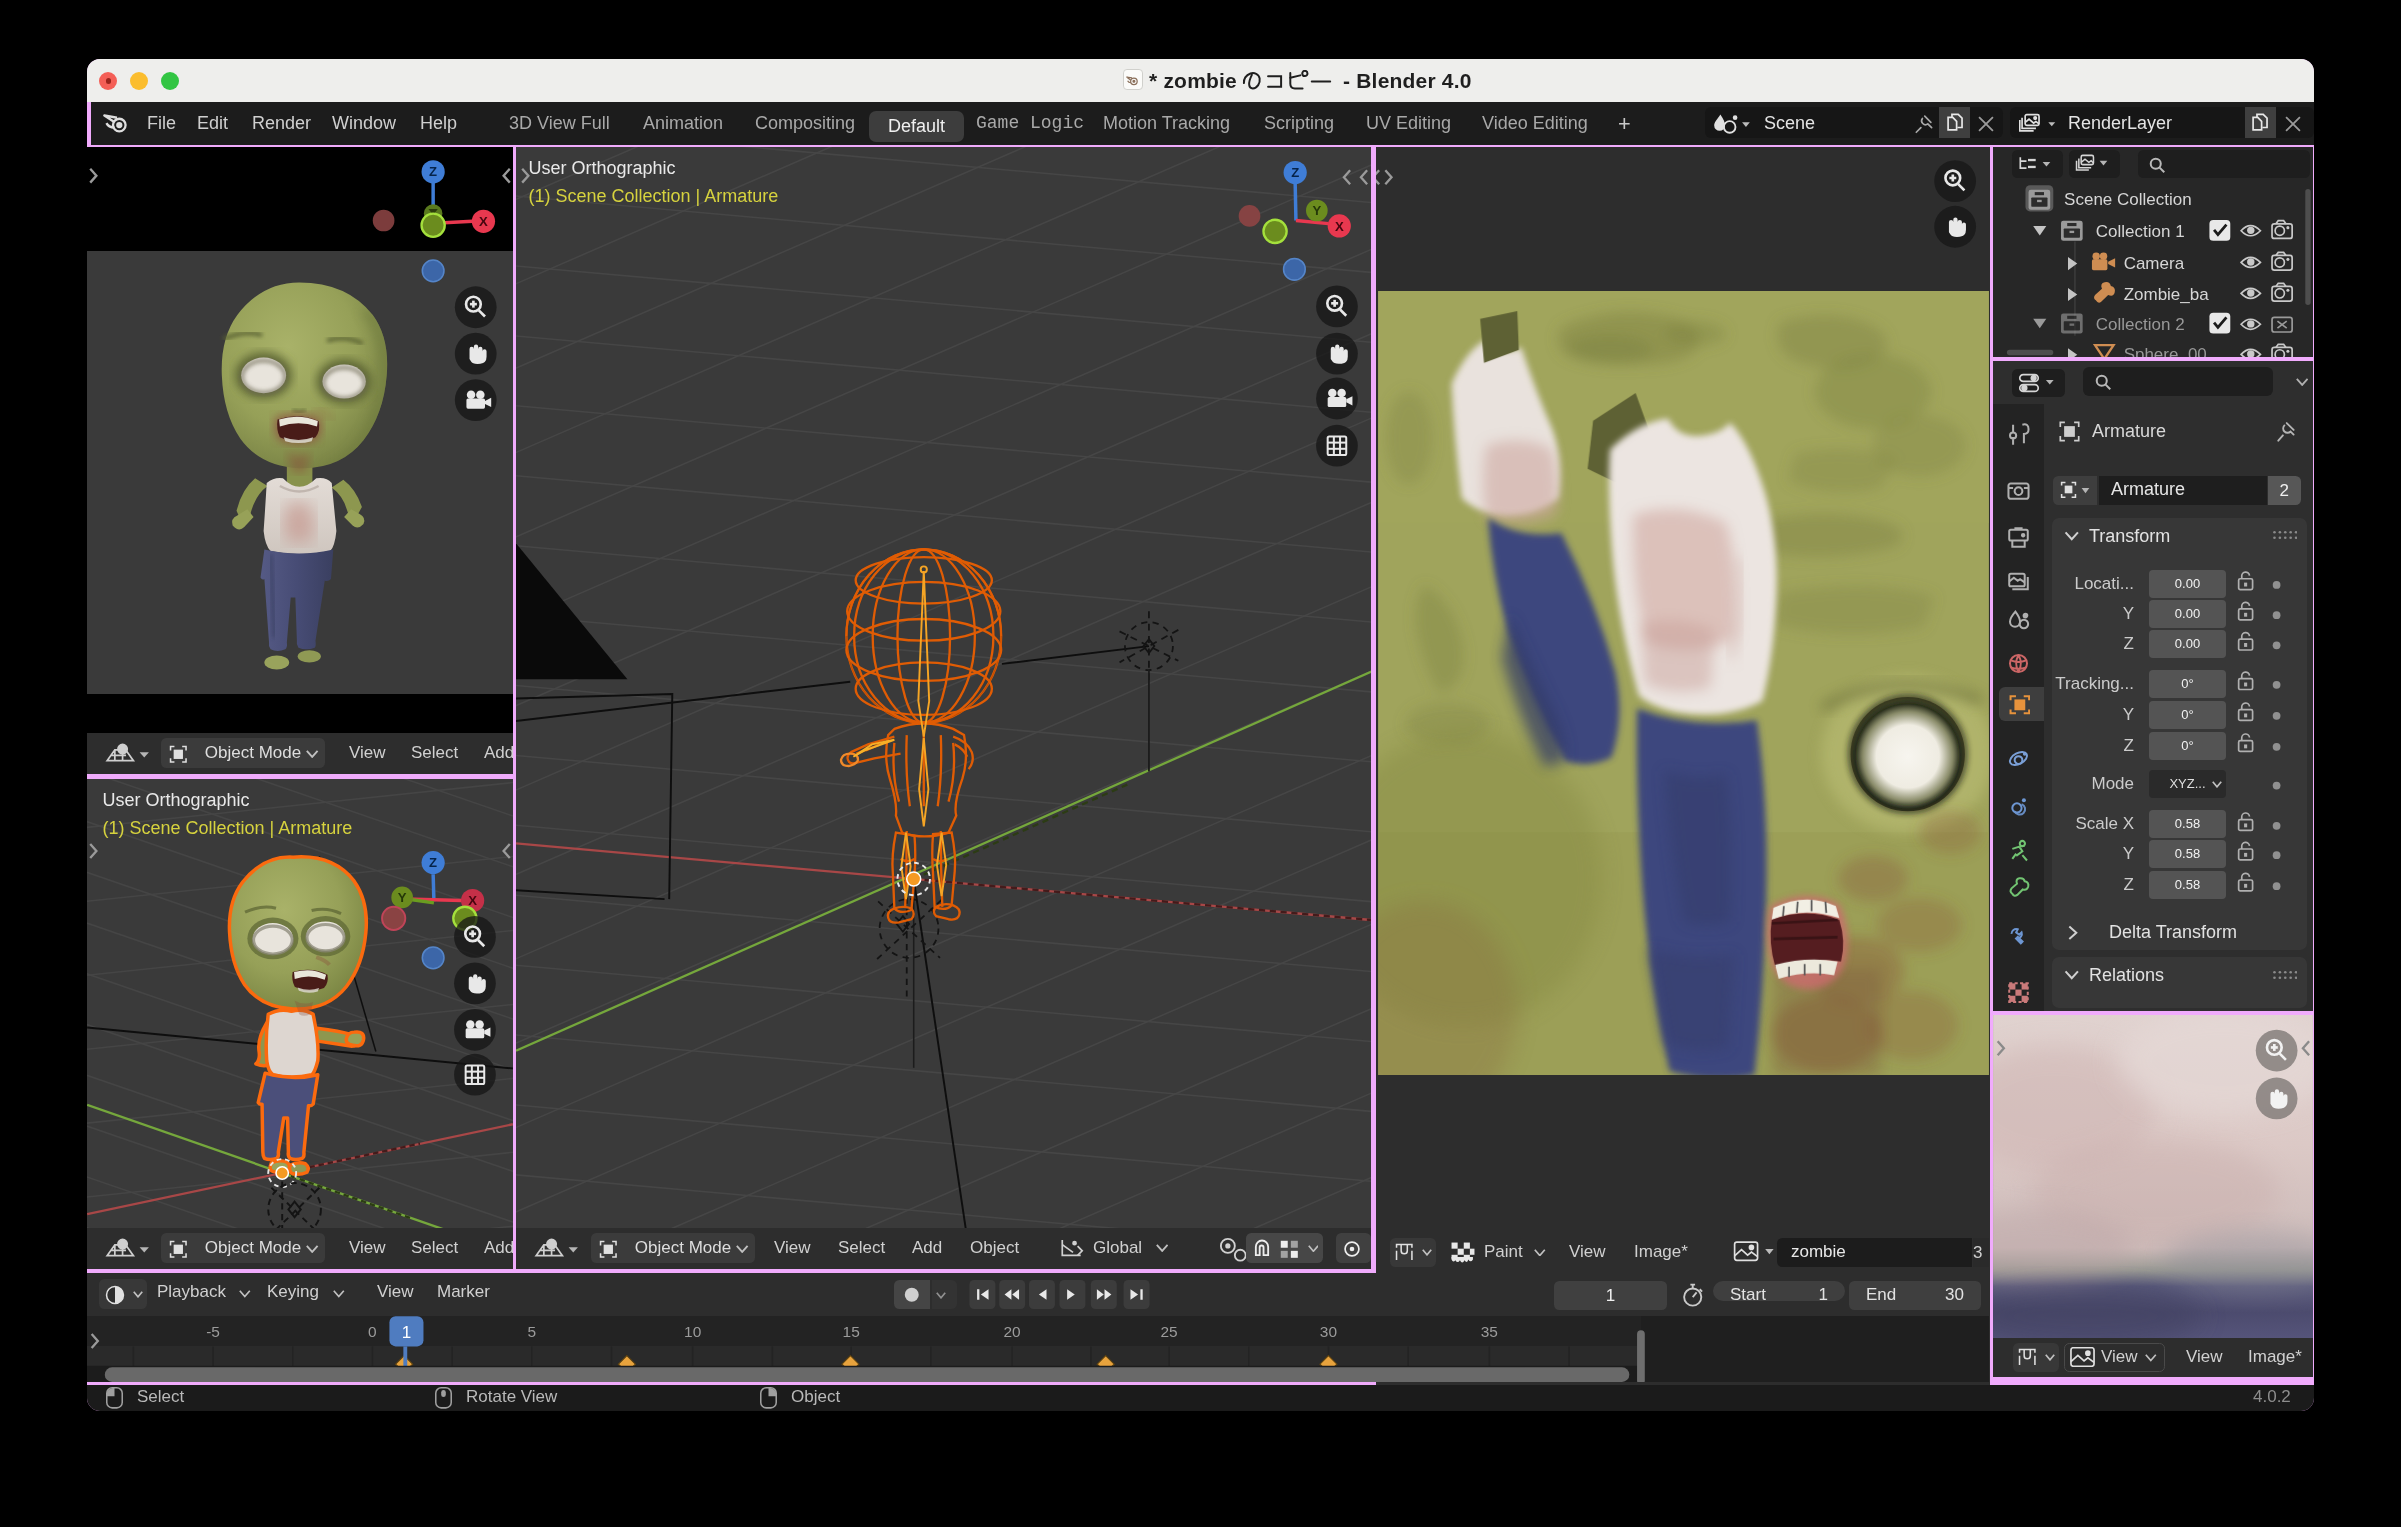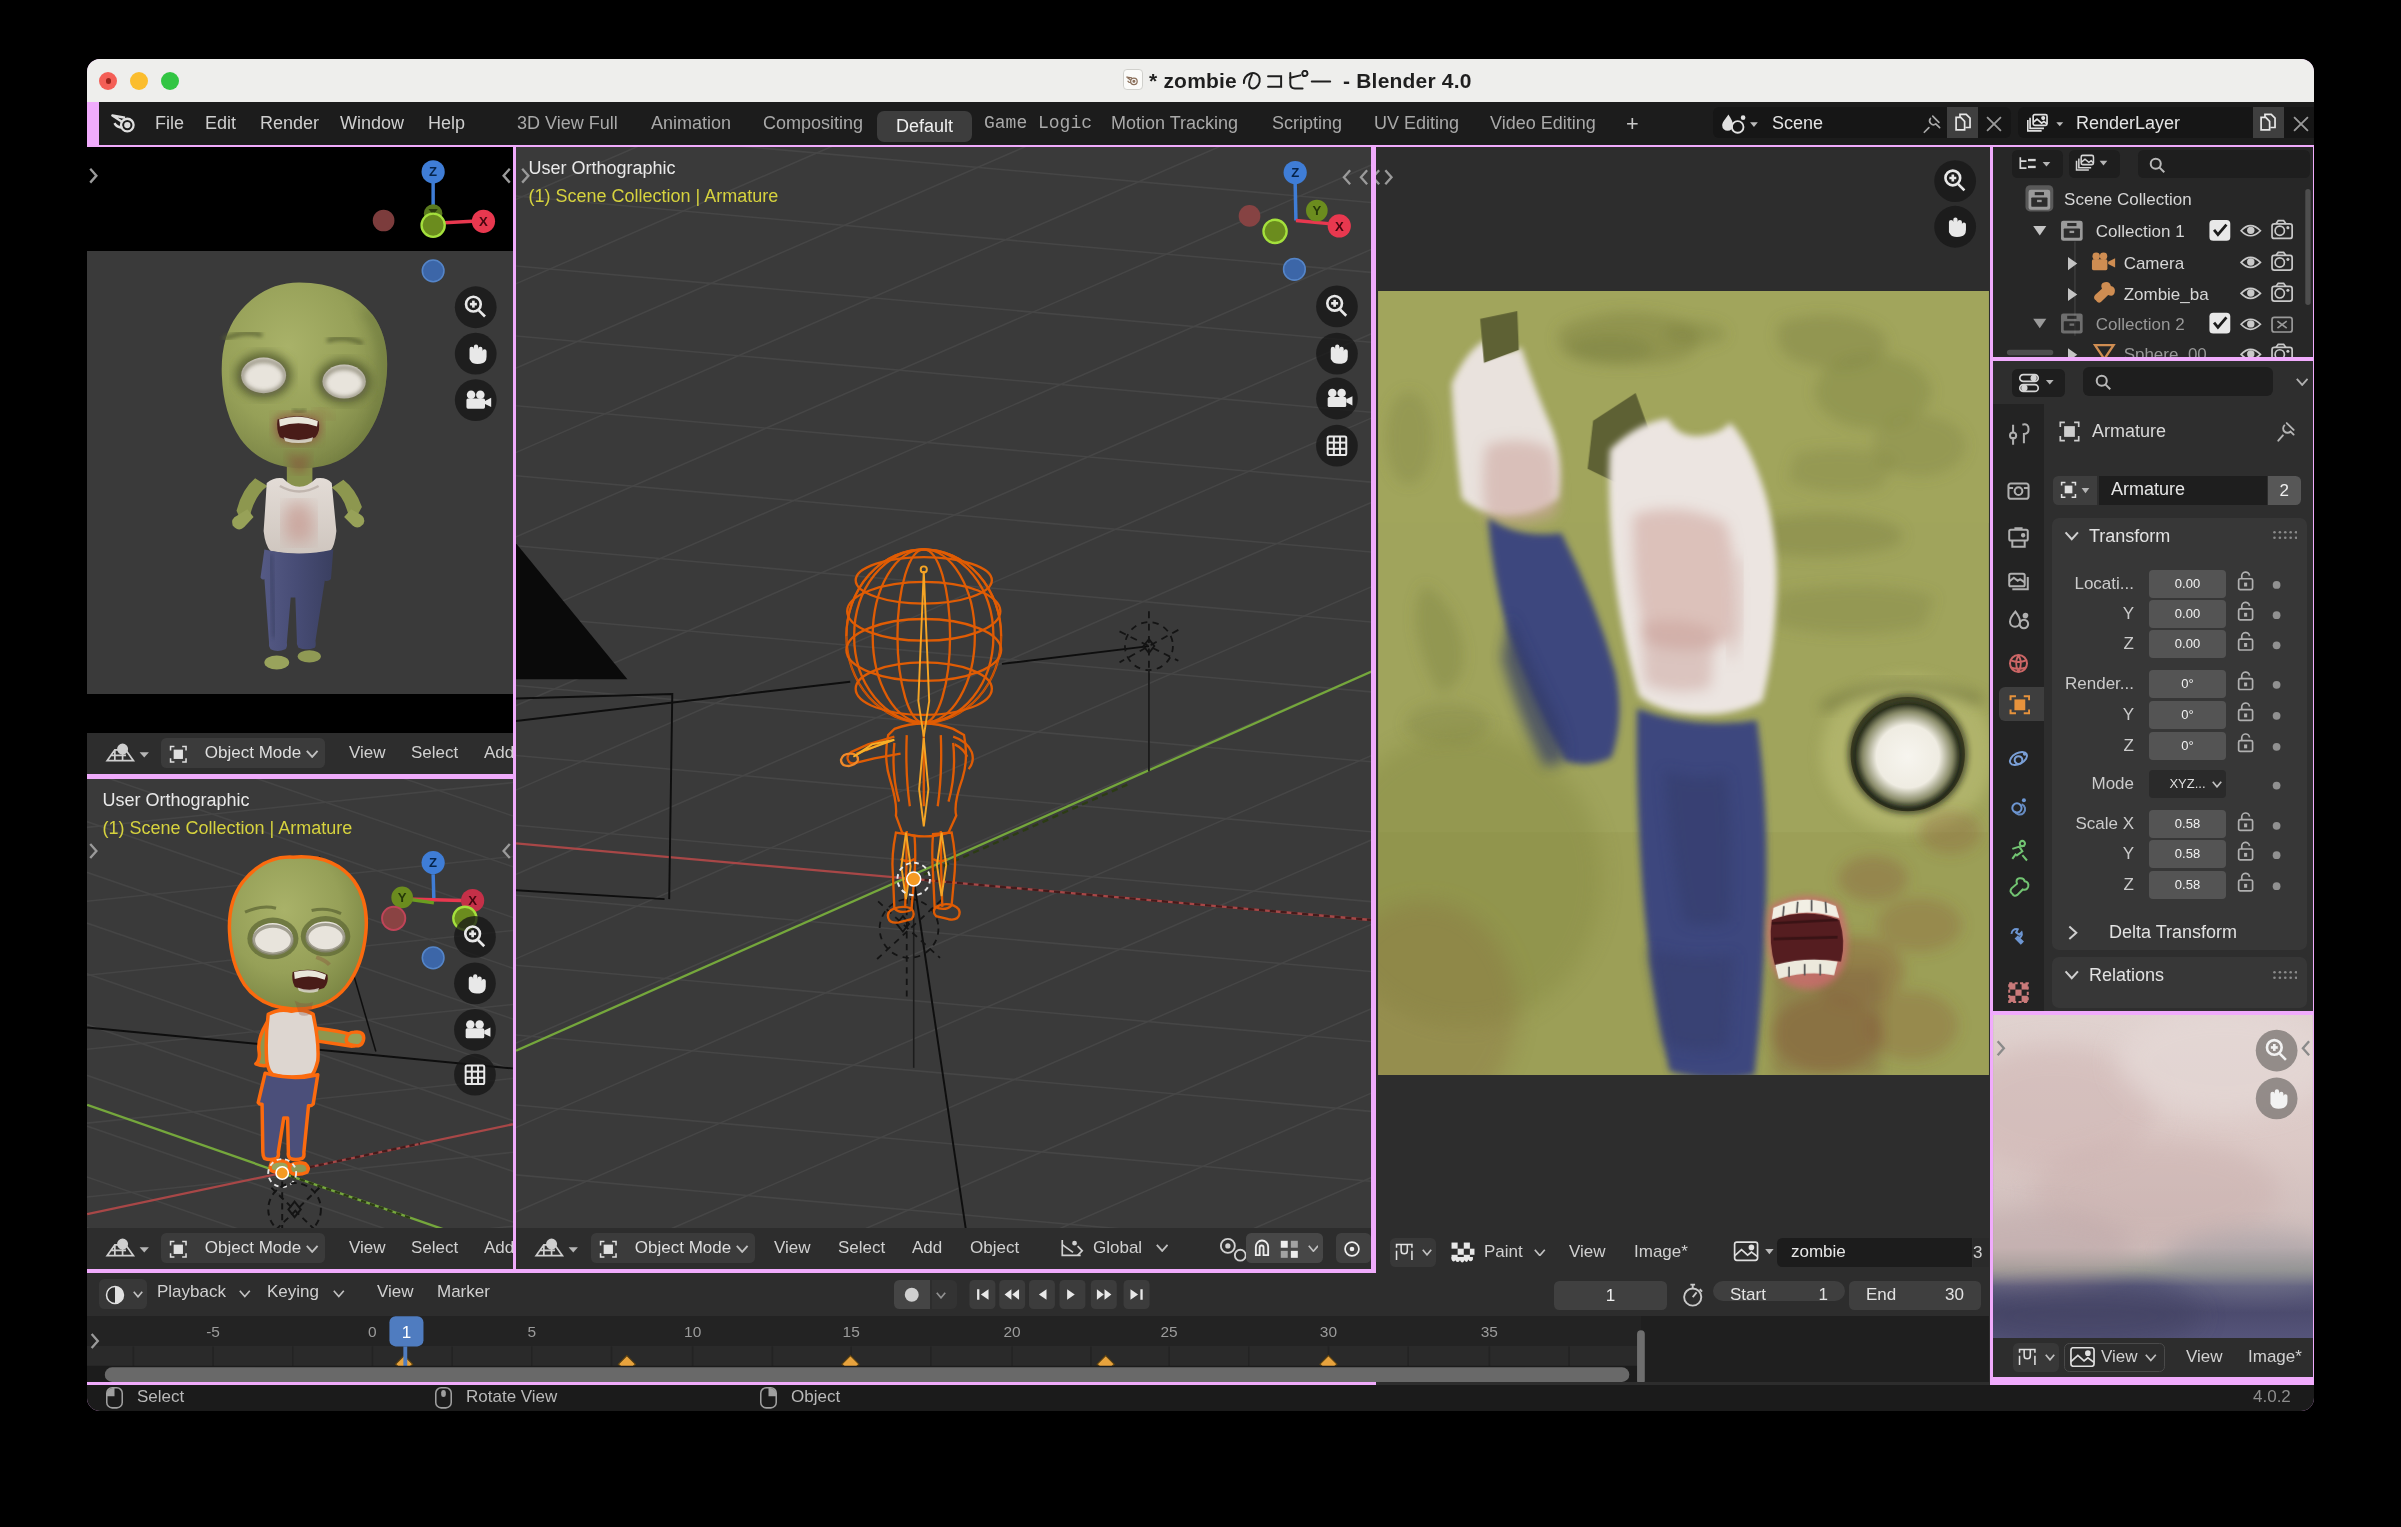--- a/index.html
+++ b/index.html
@@ -3,21 +3,21 @@
 <meta charset="utf-8">
 <style>
 html,body{margin:0;padding:0;background:#000;width:2401px;height:1527px;overflow:hidden;}
 *{box-sizing:border-box;font-family:"Liberation Sans",sans-serif;}
 #win{position:absolute;left:87px;top:59px;width:2227px;height:1352px;border-radius:13px;overflow:hidden;background:#f0abfc;}
 .abs{position:absolute;}
 
 #titlebar{position:absolute;left:0;top:0;width:2227px;height:43px;background:#eeeeec;}
 .tl{position:absolute;top:13px;width:18px;height:18px;border-radius:50%;}
 
-#menubar{position:absolute;left:12px;top:43px;width:2227px;height:43px;background:#1c1c1c;color:#cfcfcf;font-size:18px;}
+#menubar{position:absolute;left:4px;top:43px;width:2227px;height:43px;background:#1c1c1c;color:#cfcfcf;font-size:18px;}
 .mitem{position:absolute;top:0;height:43px;line-height:43px;}
 .tab{color:#a9a9a9;}
 .tabactive{background:#3d3d3d;border-radius:7px;color:#f0f0f0;top:9.3px;height:31px;line-height:31px;}
 
 .ed{position:absolute;overflow:hidden;}
 .hdr{position:absolute;left:0;width:100%;background:#2d2d2d;color:#d4d4d4;font-size:17px;}
 .hbtn{position:absolute;background:#3b3b3b;border-radius:5.4px;color:#dedede;text-align:center;}
 .htxt{position:absolute;color:#d0d0d0;font-size:17px;}
 .ovtext1{position:absolute;color:#e9e9e9;font-size:18px;}
 .ovtext2{position:absolute;color:#d6d23e;font-size:18px;}
@@ -1084,21 +1084,21 @@
           <circle cx="31" cy="10" r="1.7"></circle>
         </g>
       </svg>
 
     <div class="plabel" style="left:46px;top:209px;width:95px;">Locati...</div>
     <div class="vfield" style="left:156px;top:209px;width:77px;">0.00</div>
     <div class="plabel" style="left:46px;top:239px;width:95px;">Y</div>
     <div class="vfield" style="left:156px;top:239px;width:77px;">0.00</div>
     <div class="plabel" style="left:46px;top:269px;width:95px;">Z</div>
     <div class="vfield" style="left:156px;top:269px;width:77px;">0.00</div>
-    <div class="plabel" style="left:46px;top:309px;width:95px;">Render...</div>
+    <div class="plabel" style="left:46px;top:309px;width:95px;">Tracking...</div>
     <div class="vfield" style="left:156px;top:309px;width:77px;">0°</div>
     <div class="plabel" style="left:46px;top:340px;width:95px;">Y</div>
     <div class="vfield" style="left:156px;top:340px;width:77px;">0°</div>
     <div class="plabel" style="left:46px;top:371px;width:95px;">Z</div>
     <div class="vfield" style="left:156px;top:371px;width:77px;">0°</div>
     <div class="plabel" style="left:46px;top:409px;width:95px;">Mode</div>
     <div class="vfield" style="left:156px;top:409px;width:77px;background:#2a2a2a;color:#dedede;">XYZ...<svg class="abs" style="right:3.9px;top:10.8px" width="10" height="7" viewBox="0 0 13 9">
           <path d="M1 1 l5.5 6.5 5.5-6.5" stroke="#c0c0c0" stroke-width="2.2" fill="none"></path>
         </svg></div>
     <div class="plabel" style="left:46px;top:449px;width:95px;">Scale X</div>

